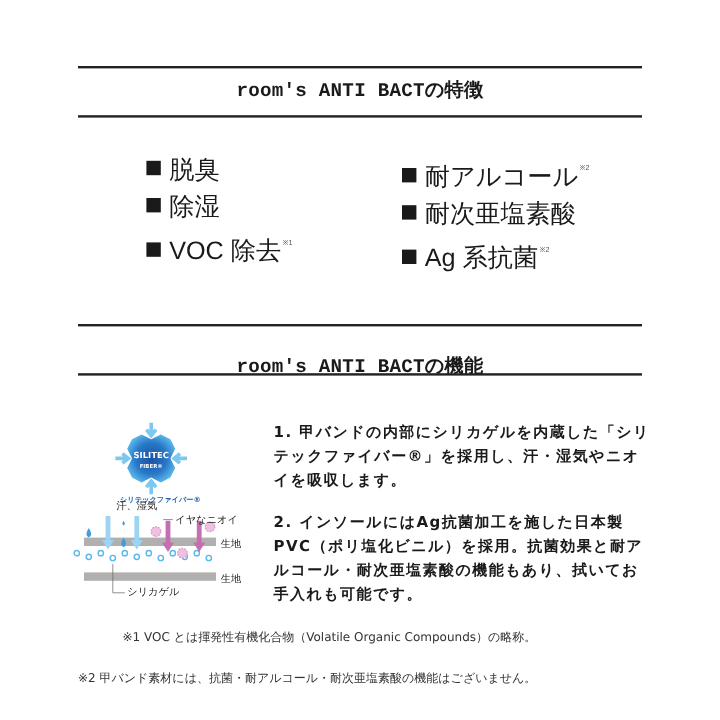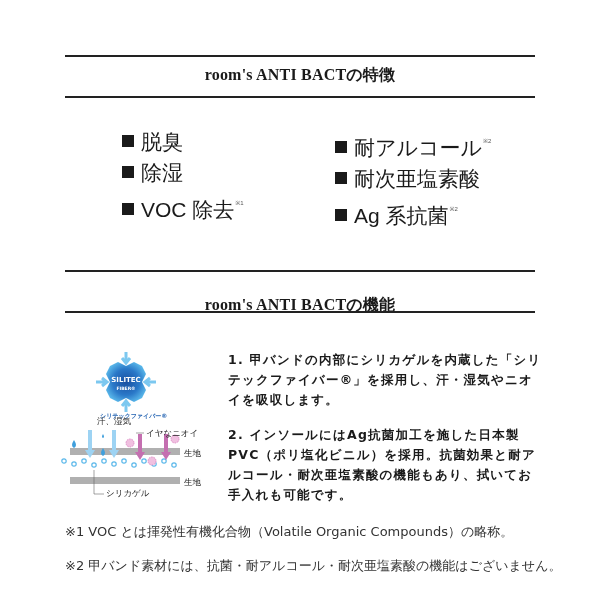--- a/index.html
+++ b/index.html
@@ -1,24 +1,24 @@
 <!DOCTYPE html>
 <html><head>
 <meta charset="utf-8">
 <style>
   html, body { margin: 0; padding: 0; background: #ffffff; }
   body { width: 600px; height: 600px; position: relative; overflow: hidden; font-family: "DejaVu Sans", sans-serif; color: #1a1a1a; }
   .rule { position: absolute; left: 65px; width: 470px; height: 2px; background: #222; }
-  .section-title { position: absolute; left: 65px; width: 470px; text-align: center; font-family: Liberation Serif, serif; font-weight: bold; font-size: 16px; color: #1a1a1a; letter-spacing: 0.2px; }
+  .section-title { position: absolute; left: 65px; width: 470px; text-align: center; font-family: Liberation Mono, monospace; font-weight: bold; font-size: 16px; color: #1a1a1a; letter-spacing: 0.2px; }
   .feat-col { position: absolute; top: 126px; }
   .feat-item { font-family: "Liberation Sans", sans-serif; font-size: 21px; line-height: 31px; color: #1a1a1a; white-space: nowrap; }
   .feat-item .sq { display: inline-block; width: 12px; height: 12px; background: #1a1a1a; margin-right: 7px; vertical-align: 2px; }
   .feat-item sup { font-size: 6px; vertical-align: 12px; color: #555; margin-left: 1px; }
   .desc { position: absolute; left: 228px; width: 318px; font-family: "DejaVu Sans", sans-serif; font-weight: bold; font-size: 12.5px; line-height: 20px; letter-spacing: 1.2px; color: #1a1a1a; }
-  .notes { position: absolute; left: 65px; top: 525px; font-family: "DejaVu Sans", sans-serif; font-size: 13px; line-height: 14px; color: #333; }
+  .notes { position: absolute; left: 65px; top: 525px; font-family: "DejaVu Sans", sans-serif; font-size: 10px; line-height: 14px; color: #333; text-align: right; }
   .notes .n2 { margin-top: 20px; }
   .indent { padding-left: 17px; }
   .diagram-label { position: absolute; font-size: 8.5px; color: #222; font-family: "DejaVu Sans", sans-serif; white-space: nowrap; }
 </style>
 </head>
 <body>
 
 <div class="rule" style="top:55px;"></div>
 <div class="section-title" style="top:65px;">room's ANTI BACTの特徴</div>
 <div class="rule" style="top:96px;"></div>

